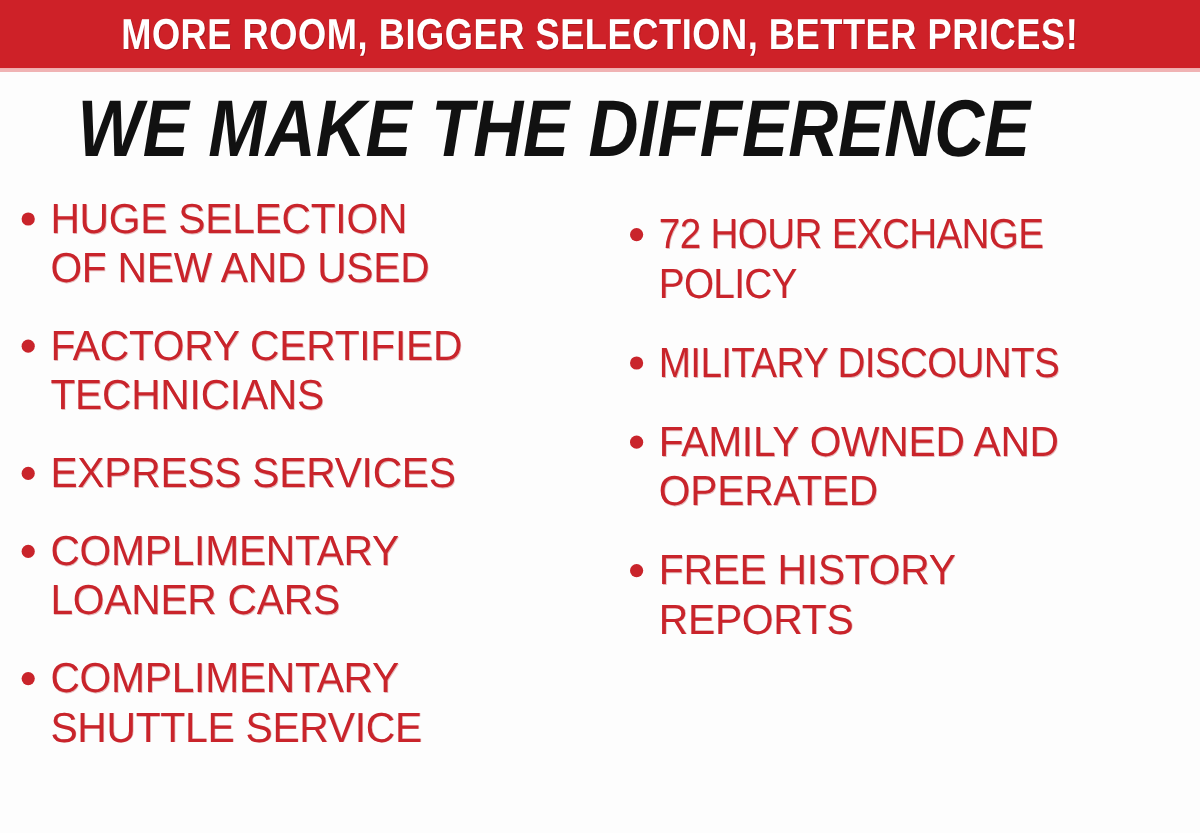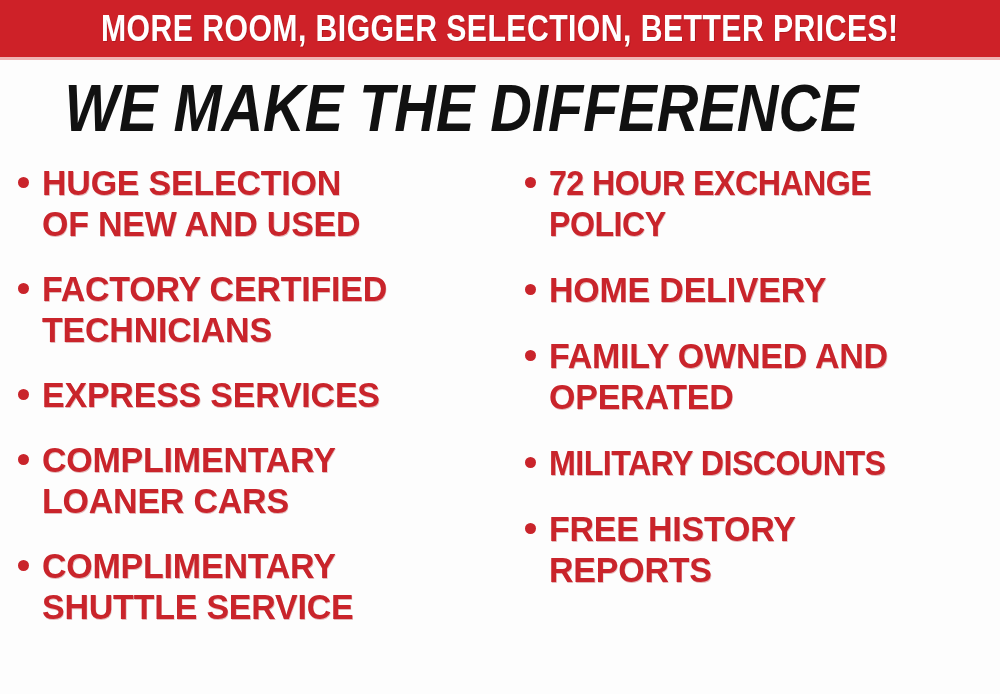--- a/index.html
+++ b/index.html
@@ -89,28 +89,28 @@
     box-sizing: border-box;
   }
   .col-left  { width: 505px; padding-left: 18px; padding-top: 4px; }
   .col-right { width: 495px; padding-left: 20px; padding-top: 4px; }
 
   .bullet {
     display: flex;
     align-items: flex-start;
     color: #c9242b;
     font-family: "Liberation Sans", sans-serif;
-    font-weight: bold;
+    font-weight: normal;
     font-size: 35px;
     line-height: 41px;
     letter-spacing: -0.2px;
     text-shadow: 0.6px 0.6px 0 rgba(170,30,36,0.30);
   }
   .col-left  .bullet { margin-bottom: 24px; }
-  .col-right .bullet { margin-bottom: 25px; }
+  .col-right .bullet { margin-bottom: 25px; margin-top: 13px; }
 
   .dot {
     flex: 0 0 auto;
     width: 11px;
     height: 11px;
     border-radius: 50%;
     background: #c9242b;
     margin-top: 15px;
     margin-right: 13px;
   }
@@ -165,32 +165,28 @@
 SHUTTLE SERVICE</span>
       </div>
     </div>
 
     <div class="col col-right">
       <div class="bullet tight">
         <span class="dot"></span>
         <span class="btxt">72 HOUR EXCHANGE
 POLICY</span>
       </div>
-      <div class="bullet">
+      <div class="bullet tight">
         <span class="dot"></span>
-        <span class="btxt">HOME DELIVERY</span>
+        <span class="btxt">MILITARY DISCOUNTS</span>
       </div>
       <div class="bullet">
         <span class="dot"></span>
         <span class="btxt">FAMILY OWNED AND
 OPERATED</span>
-      </div>
-      <div class="bullet tight">
-        <span class="dot"></span>
-        <span class="btxt">MILITARY DISCOUNTS</span>
       </div>
       <div class="bullet">
         <span class="dot"></span>
         <span class="btxt">FREE HISTORY
 REPORTS</span>
       </div>
     </div>
 
   </div>
 </div>

